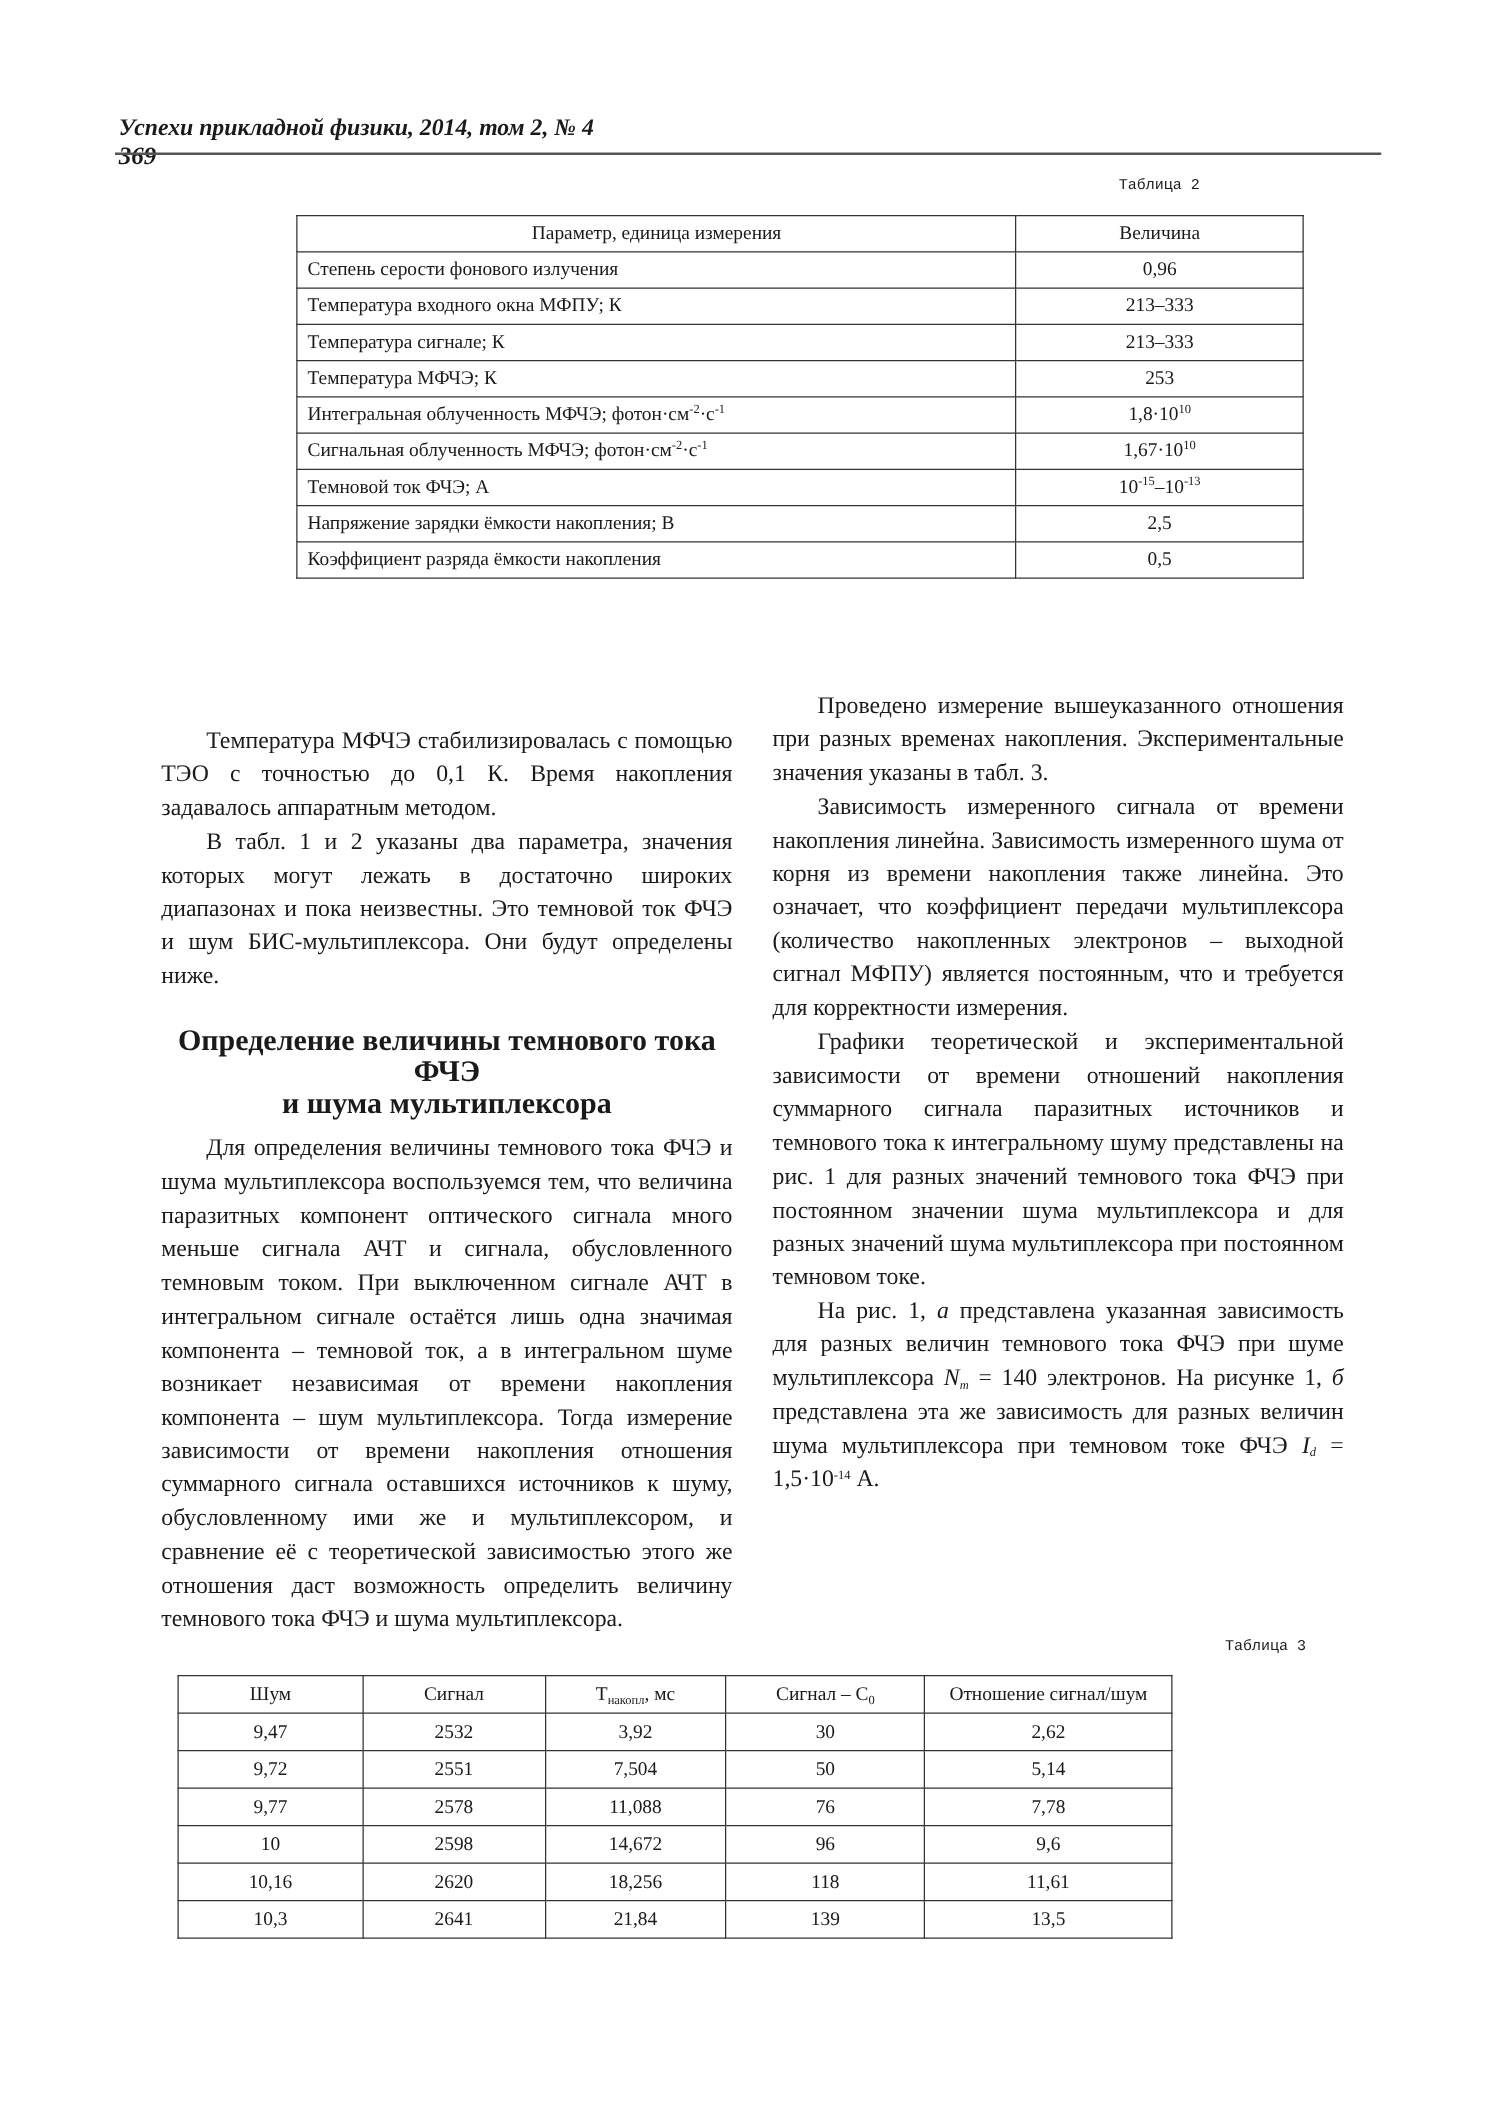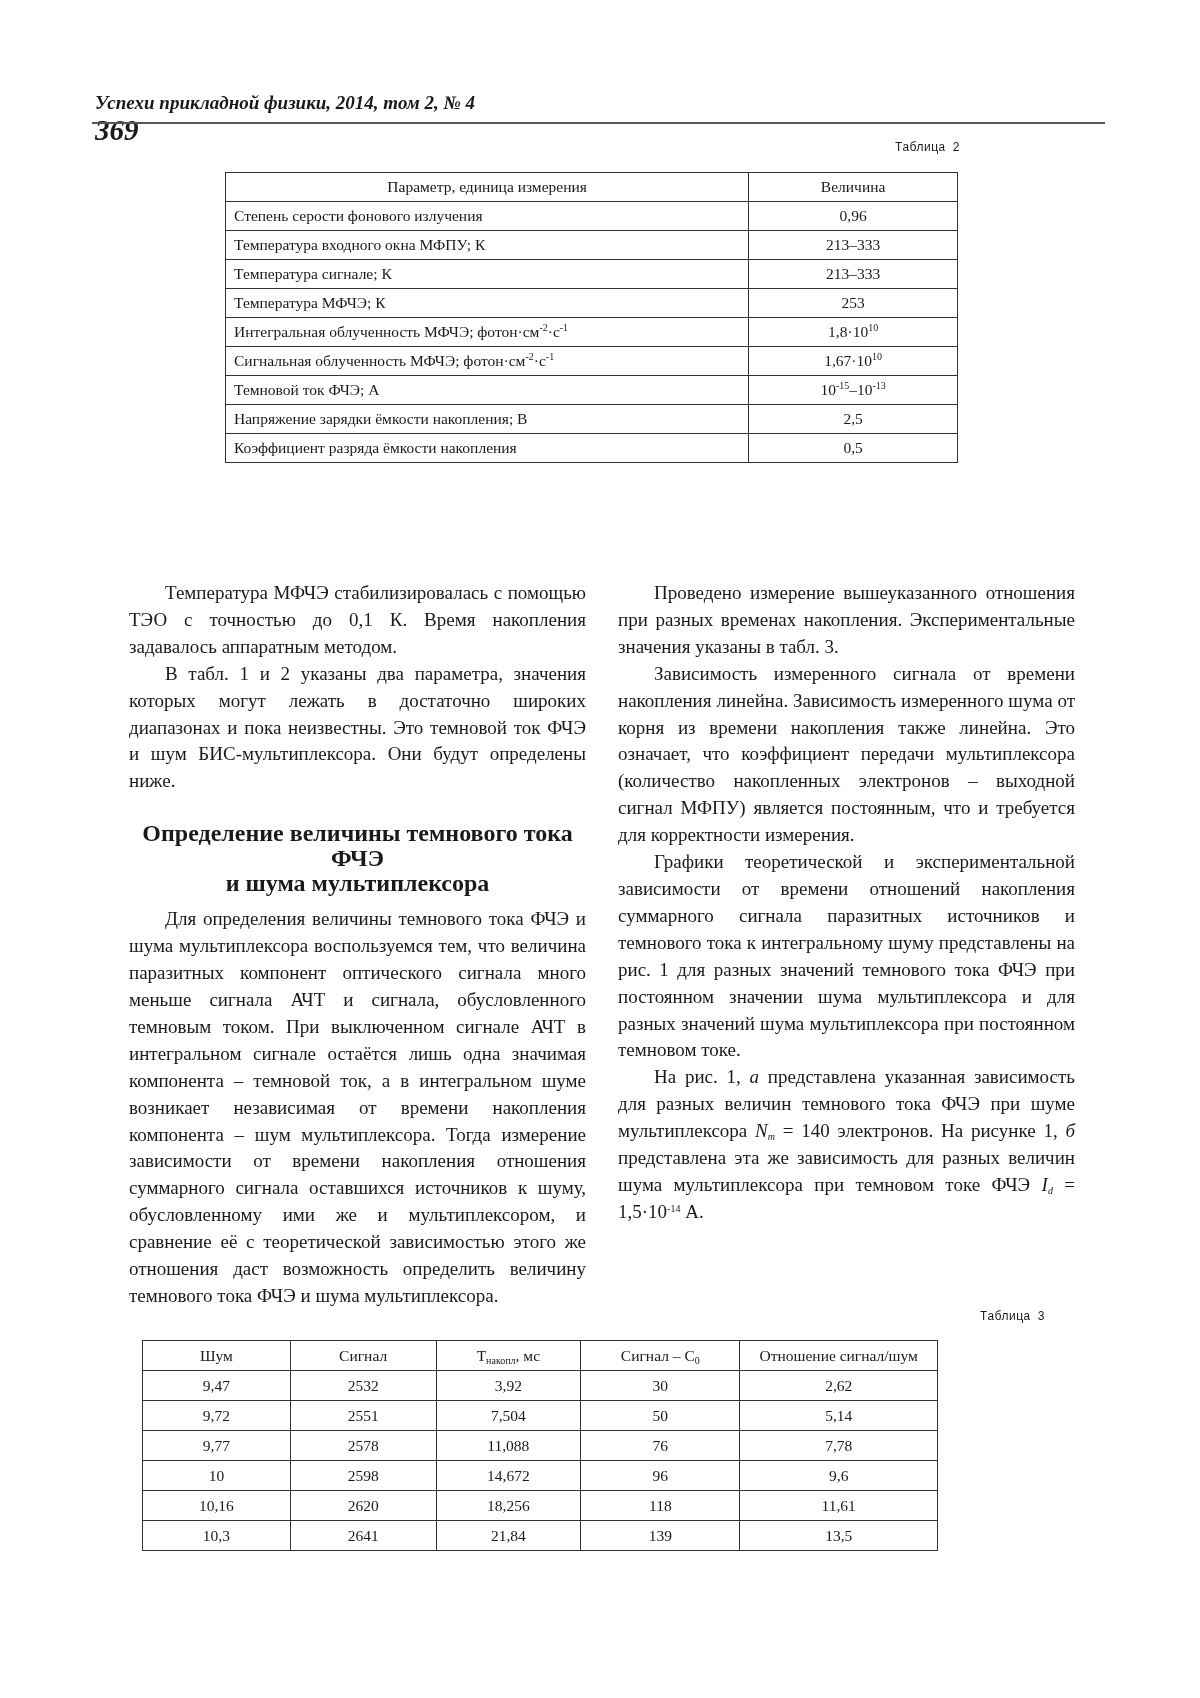--- a/index.html
+++ b/index.html
@@ -5,51 +5,51 @@
   html, body { margin: 0; padding: 0; background: #ffffff; }
   body {
     width: 1200px; height: 1698px; position: relative; overflow: hidden;
     font-family: "Liberation Serif", "DejaVu Serif", serif; color: #1a1a1a;
   }
   .running-header {
     position: absolute; left: 95px; top: 92px; width: 1010px;
     display: flex; justify-content: space-between; align-items: baseline;
     font-style: italic; font-weight: bold; font-size: 19px; flex-direction: column;
   }
-  .running-header .pagenum { font-size: 29px; font-style: italic; }
+  .running-header .pagenum { font-size: 20px; font-style: italic; }
   .header-rule {
     position: absolute; left: 92px; top: 122px; width: 1013px; height: 0;
     border-top: 2px solid #555;
   }
   .table-caption {
     position: absolute; font-size: 12px; font-family: Liberation Mono, monospace;
   }
   table.tbl {
     position: absolute; border-collapse: collapse; font-size: 15.5px;
   }
   table.tbl td, table.tbl th {
     border: 1.5px solid #333; padding: 0 8px; font-weight: normal;
     line-height: 1.1;
   }
-  #t2 { left: 225px; top: 172px; width: 733px; }
+  #t2 { left: 237px; top: 172px; width: 806px; }
   #t2 td, #t2 th { height: 28px; }
   #t2 td.param { text-align: left; }
   #t2 td.val, #t2 th { text-align: center; }
   #t2 col.c1 { width: 524px; }
   #t2 col.c2 { width: 209px; }
   sup { font-size: 10px; vertical-align: 6px; line-height: 0; }
   sub { font-size: 10px; vertical-align: -3px; line-height: 0; }
 
   .col {
     position: absolute; width: 457px; font-size: 19px; line-height: 26.9px;
     text-align: justify;
   }
   .col p { margin: 0; text-indent: 36px; }
   #col-left { left: 97px; top: 580px; margin-left: 32px; }
-  #col-right { left: 618px; top: 580px; }
+  #col-right { left: 618px; top: 552px; }
   .section-heading {
     font-weight: bold; text-align: center; font-size: 24px; line-height: 25px;
     margin: 26px 0 10px 0;
   }
 
   #t3 { left: 142px; top: 1340px; width: 796px; }
   #t3 td, #t3 th { height: 29px; text-align: center; }
   #t3 col.a { width: 173px; } #t3 col.b { width: 167px; } #t3 col.c { width: 167px; }
   #t3 col.d { width: 184px; } #t3 col.e { width: 225px; }
 </style>

